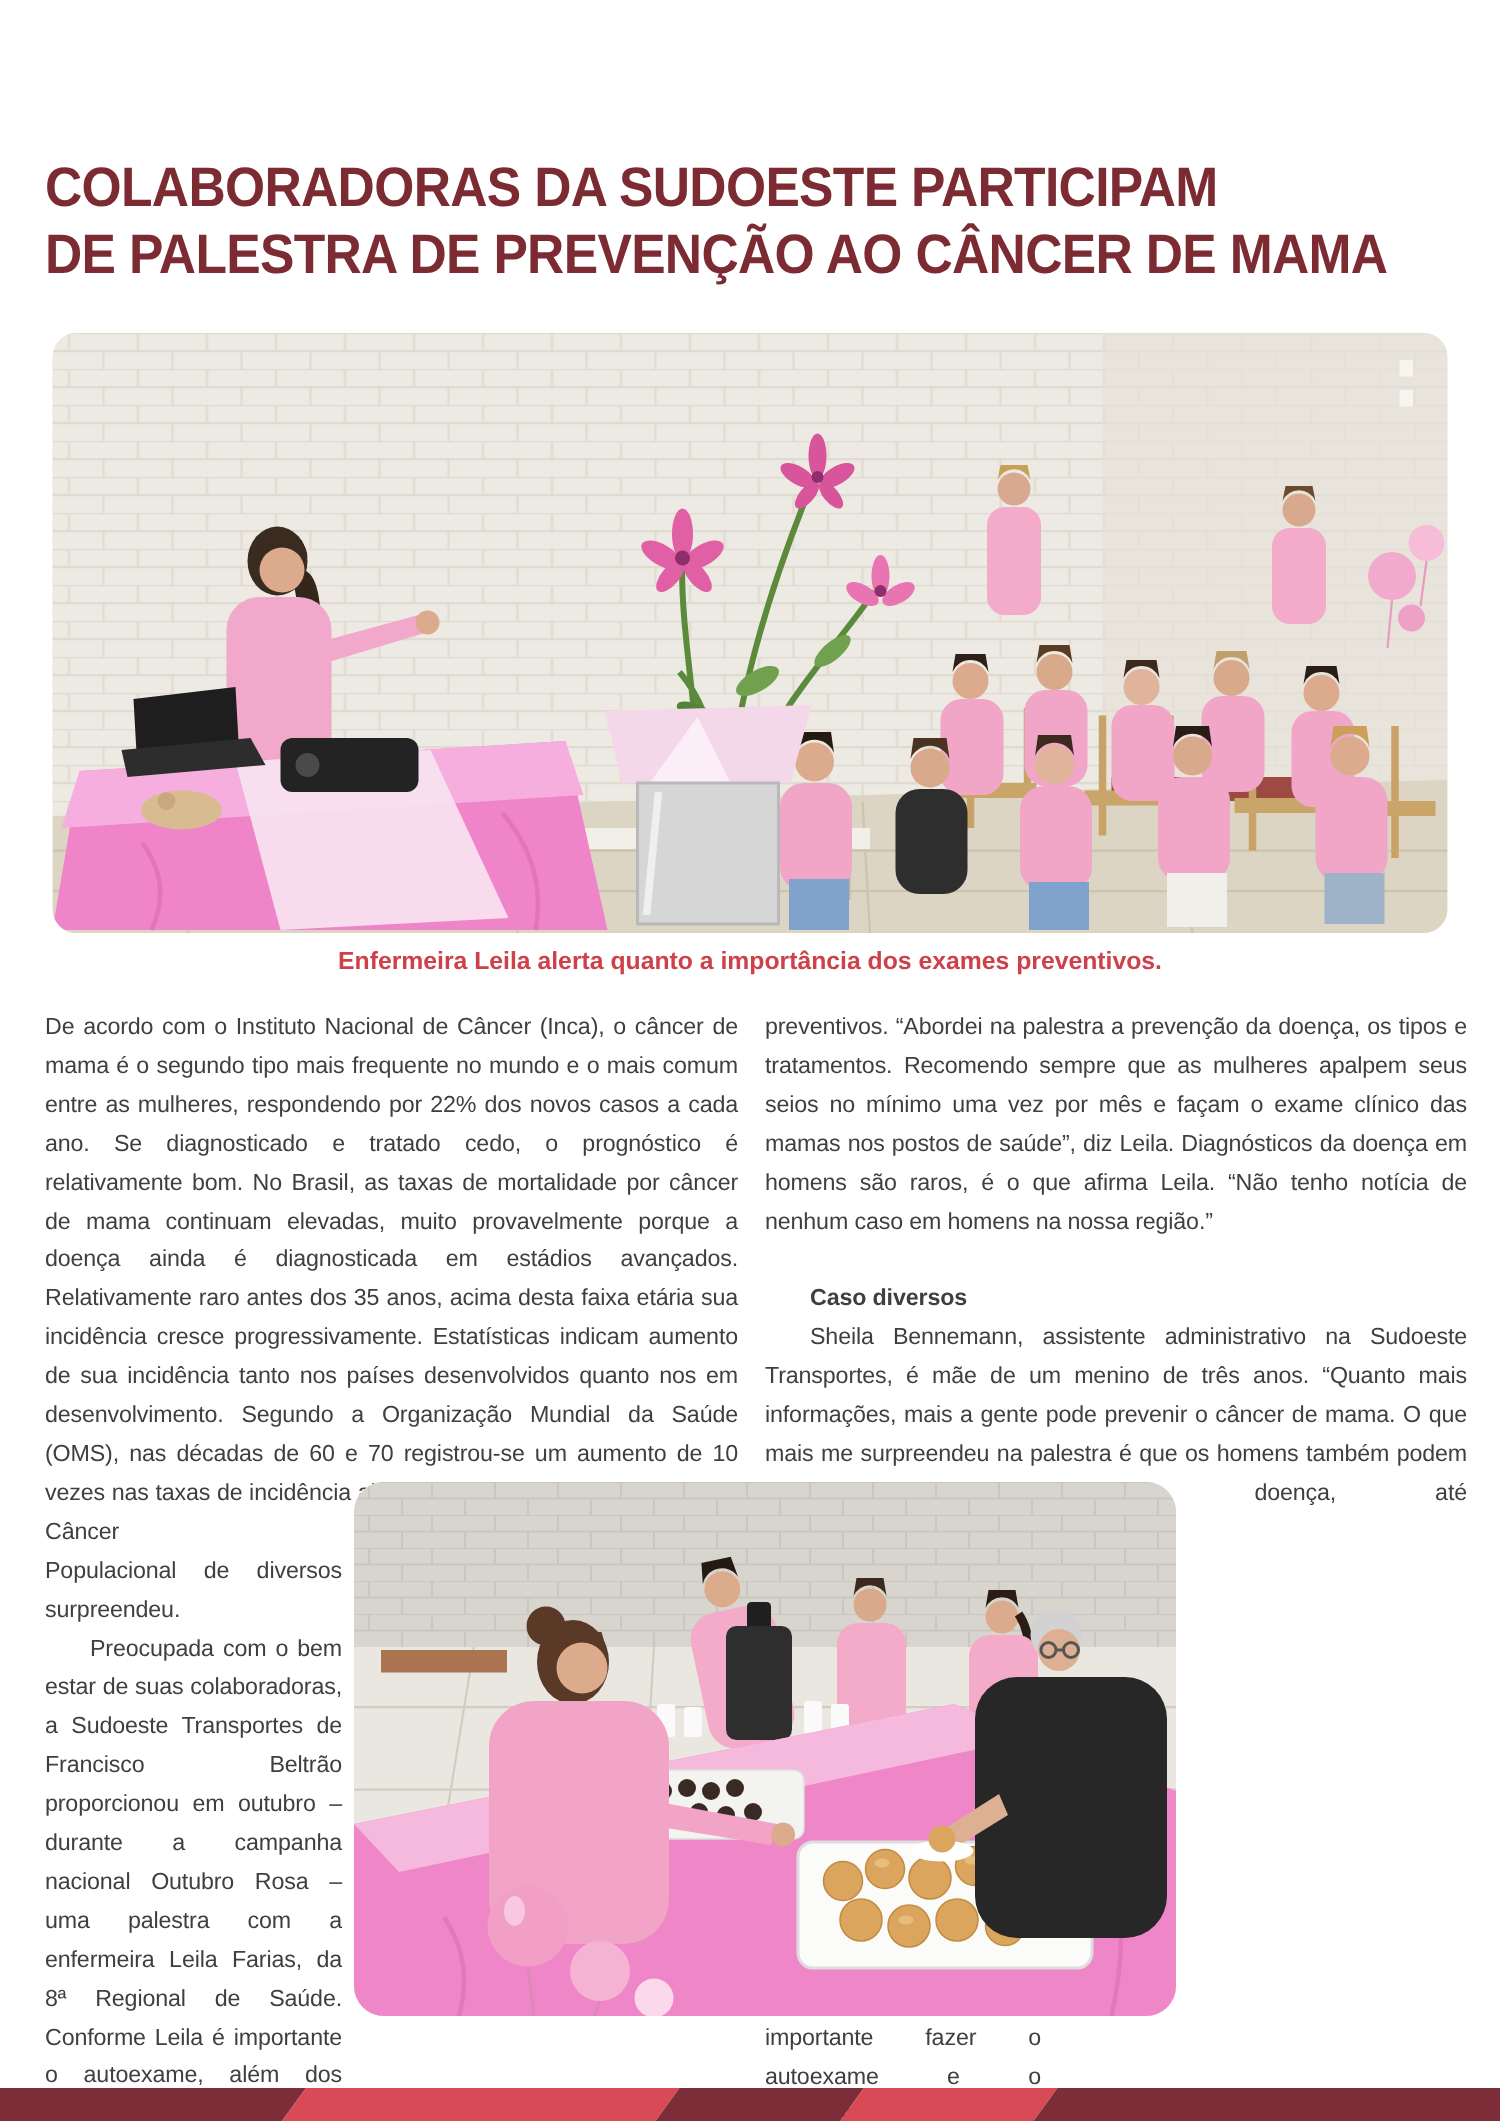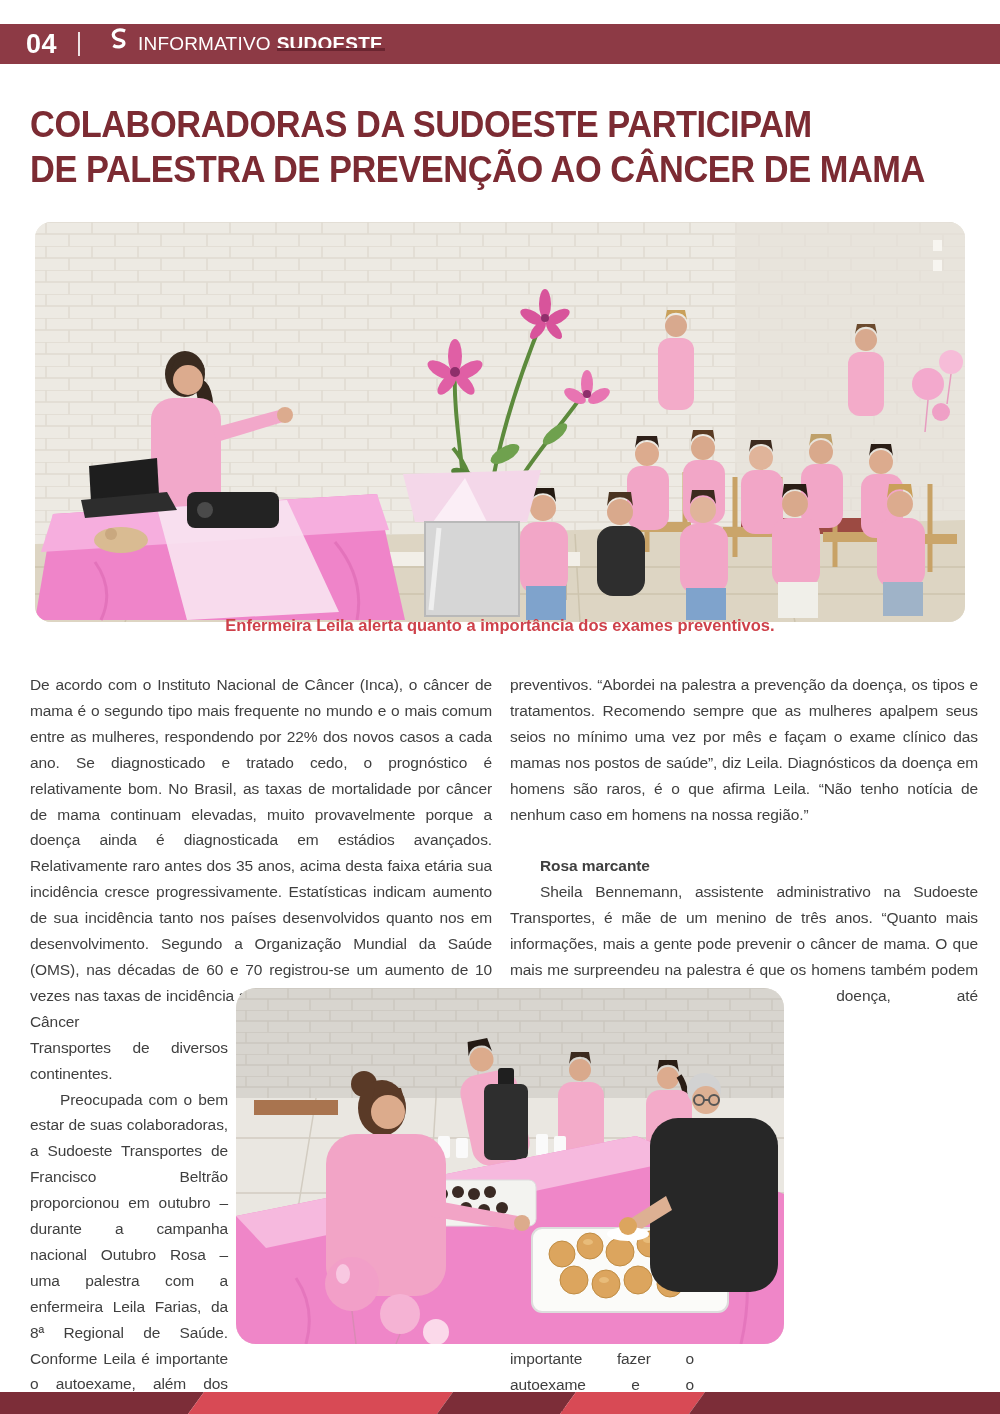--- a/index.html
+++ b/index.html
@@ -19,51 +19,40 @@
   .brand-bold::after{content:"";position:absolute;left:0;right:-2px;bottom:3px;height:3px;background:#6a2530;}
   
   .headline{position:absolute;left:30px;top:102px;width:1050px;color:#7c2b33;
     font-size:37px;line-height:45px;font-weight:700;letter-spacing:-.5px;
     transform:scaleX(.93);transform-origin:left top;}
   
   .photo1{position:absolute;left:35px;top:222px;width:930px;height:400px;border-radius:16px;overflow:hidden;background:#edeae3;}
   .photo2{position:absolute;left:236px;top:988px;width:548px;height:356px;border-radius:20px;overflow:hidden;background:#e8e5df;}
   .photo1 svg,.photo2 svg{display:block;width:100%;height:100%;}
   .caption{position:absolute;color:#ce414a;font-weight:700;font-size:16.5px;text-align:center;}
-  .caption1{left:0;top:616px;width:1000px;}
+  .caption1{left:0;top:632px;width:1000px;}
   .caption2{left:228px;top:1352px;width:564px;}
   
   .col{position:absolute;top:672px;}
   .col-left{left:30px;width:462px;}
   .col-right{left:510px;width:468px;}
   .col p{margin:0;color:#3f3f3f;font-size:15.5px;line-height:25.9px;text-align:justify;letter-spacing:-.1px;}
   .cont{text-align-last:justify;}
   .indent{text-indent:30px;}
   .narrow-left{width:198px;}
   .narrow-right{width:184px;margin-left:auto;}
   .subhead{font-weight:700;color:#1f1f1f;text-indent:30px;margin-top:26px !important;font-size:16px;}
   
   .footer-stripe{position:absolute;left:0;top:1392px;width:1000px;height:22px;}
 </style>
 </head>
 <body>
 
 <div class="page">
 
-  <div class="header-bar">
-    <div class="page-num">04</div>
-    <div class="header-sep"></div>
-    <div class="brand">
-      <span class="logo">
-        <svg width="22" height="22" viewBox="0 0 100 100">
-          <path d="M78,18 C38,2 12,30 30,48 C46,64 70,56 72,72 C74,90 44,96 24,84" fill="none" stroke="#ffffff" stroke-width="15" stroke-linecap="butt"></path>
-        </svg>
-      </span><span class="brand-light">INFORMATIVO</span><span class="brand-bold">SUDOESTE</span>
-    </div>
-  </div>
 
   <div class="headline">
     <div>COLABORADORAS DA SUDOESTE PARTICIPAM</div>
     <div>DE PALESTRA DE PREVENÇÃO AO CÂNCER DE MAMA</div>
   </div>
 
   <div class="photo1">
     <svg viewBox="0 0 930 400" preserveAspectRatio="none">
       <defs>
         <pattern id="brick1" width="46" height="24" patternUnits="userSpaceOnUse">
@@ -202,27 +191,27 @@
       <circle cx="170" cy="288" r="8" fill="#4a4a4a"></circle>
       <ellipse cx="86" cy="318" rx="27" ry="13" fill="#d9bb92"></ellipse>
       <circle cx="76" cy="312" r="6" fill="#c9a87f"></circle>
     </svg>
   </div>
 
   <div class="caption caption1">Enfermeira Leila alerta quanto a importância dos exames preventivos.</div>
 
   <div class="col col-left">
     <p class="cont">De acordo com o Instituto Nacional de Câncer (Inca), o câncer de mama é o segundo tipo mais frequente no mundo e o mais comum entre as mulheres, respondendo por 22% dos novos casos a cada ano. Se diagnosticado e tratado cedo, o prognóstico é relativamente bom. No Brasil, as taxas de mortalidade por câncer de mama continuam elevadas, muito provavelmente porque a doença ainda é diagnosticada em estádios avançados. Relativamente raro antes dos 35 anos, acima desta faixa etária sua incidência cresce progressivamente. Estatísticas indicam aumento de sua incidência tanto nos países desenvolvidos quanto nos em desenvolvimento. Segundo a Organização Mundial da Saúde (OMS), nas décadas de 60 e 70 registrou-se um aumento de 10 vezes nas taxas de incidência ajustadas por idade nos Registros de Câncer de Base</p>
-    <p class="narrow-left">Transportes de diversos continentes.</p>
+    <p class="narrow-left">Populacional de diversos surpreendeu.</p>
     <p class="narrow-left indent cont">Preocupada com o bem estar de suas colaboradoras, a Sudoeste Transportes de Francisco Beltrão proporcionou em outubro – durante a campanha nacional Outubro Rosa – uma palestra com a enfermeira Leila Farias, da 8ª Regional de Saúde. Conforme Leila é importante o autoexame, além dos demais</p>
   </div>
 
   <div class="col col-right">
     <p>preventivos. “Abordei na palestra a prevenção da doença, os tipos e tratamentos. Recomendo sempre que as mulheres apalpem seus seios no mínimo uma vez por mês e façam o exame clínico das mamas nos postos de saúde”, diz Leila. Diagnósticos da doença em homens são raros, é o que afirma Leila. “Não tenho notícia de nenhum caso em homens na nossa região.”</p>
-    <p class="subhead">Rosa marcante</p>
+    <p class="subhead">Caso diversos</p>
     <p class="indent cont">Sheila Bennemann, assistente administrativo na Sudoeste Transportes, é mãe de um menino de três anos. “Quanto mais informações, mais a gente pode prevenir o câncer de mama. O que mais me surpreendeu na palestra é que os homens também podem ser acometidos pela doença, até</p>
     <p class="narrow-right">então eu não sabia”, diz Sheila. “Um caso que marcou foi quando a esposa do meu ex-chefe, quando eu trabalhava em Marmeleiro, ela teve que retirar um dos seios. “Aquilo ficou marcado pra mim. Depois de um tempo fiquei sabendo que ela havia se recuperado. “É vendo esses casos que percebemos o quanto é importante fazer o autoexame e o preventivo”, analisa Sheila.</p>
   </div>
 
   <div class="photo2">
     <svg viewBox="0 0 548 356" preserveAspectRatio="none">
       <defs>
         <pattern id="brick2" width="42" height="22" patternUnits="userSpaceOnUse">
           <rect width="42" height="22" fill="#d8d5cf"></rect>
           <path d="M0 0H42M0 11H42M10 0V11M32 11V22" stroke="#cbc7bf" stroke-width="1.4" fill="none"></path>

